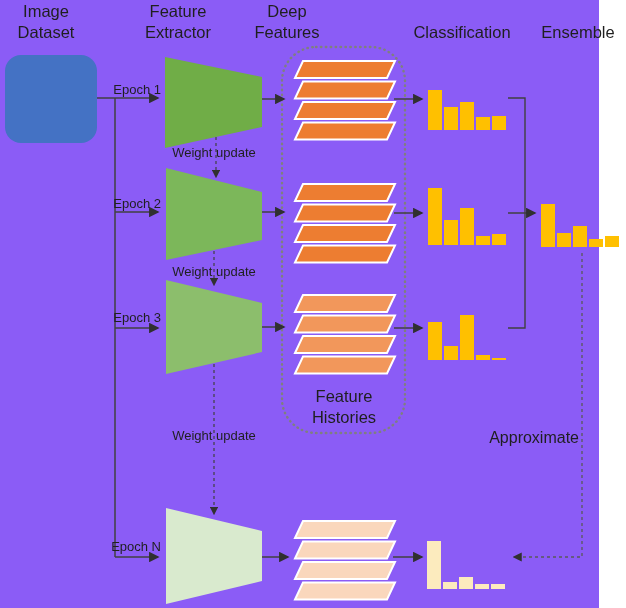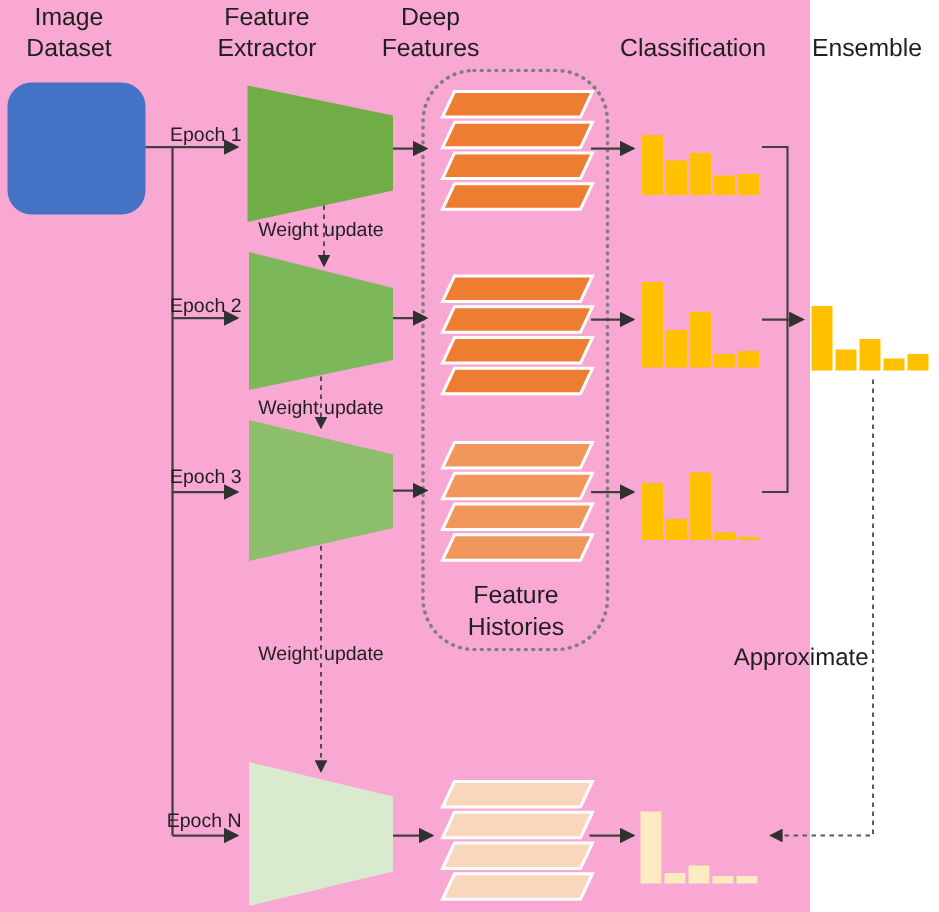--- a/index.html
+++ b/index.html
@@ -1,20 +1,20 @@
 <!DOCTYPE html>
 <html><head>
 <meta charset="utf-8">
 <style>
   html, body { margin: 0; padding: 0; background: #ffffff; }
   #canvas {
     position: relative;
-    width: 540px;
+    width: 599px;
     height: 608px;
-    background: #f9a8d4;
+    background: #8b5cf6;
     font-family: "Liberation Sans", sans-serif;
   }
   svg text {
     font-family: "Liberation Sans", sans-serif;
     fill: #1f1f1f;
   }
   .hdr  { font-size: 16.5px; }
   .lbl  { font-size: 13px; }
   .lbl2 { font-size: 16px; }
 </style>

